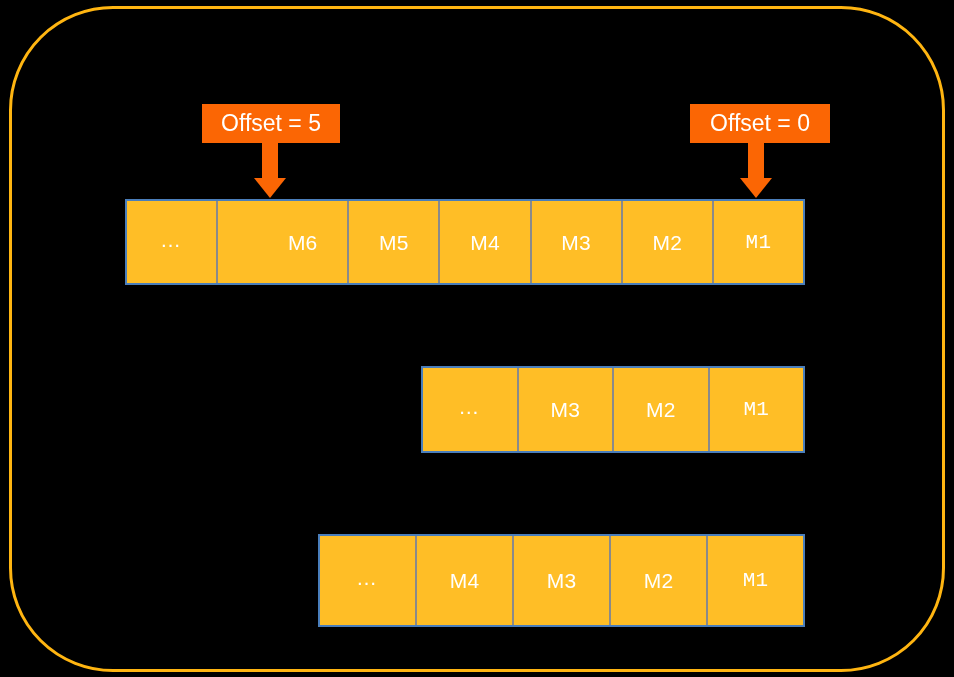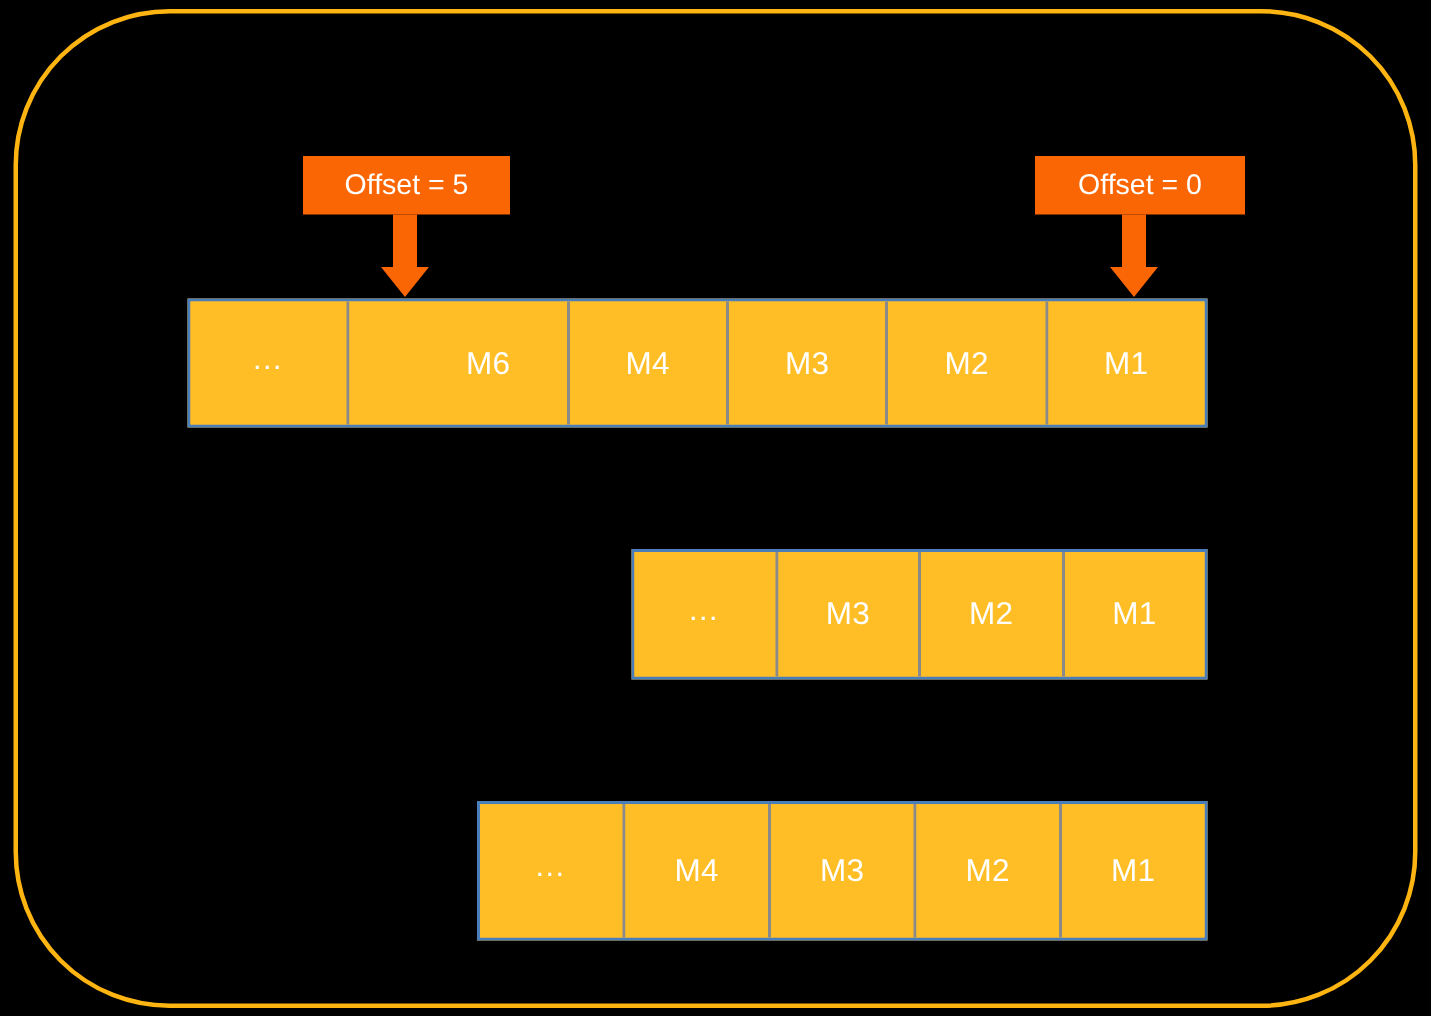--- a/index.html
+++ b/index.html
@@ -53,38 +53,38 @@
     display: flex;
     align-items: center;
     justify-content: center;
     color: #FFFFFF;
     font-size: 21px;
     font-weight: 400;
     letter-spacing: .2px;
     line-height: 1;
     user-select: none;
   }
-  .queue-cell:last-child { border-right: none; }
+  .queue-cell:last-child { border-right: none; font-family: Liberation Mono, monospace; }
   .queue-cell.ellipsis {
     font-size: 21px;
     letter-spacing: 2px;
     padding-bottom: 6px;
   }
 
   
   .offset-callout {
     position: absolute;
   }
   .offset-box {
     position: absolute;
     left: 0;
     top: 0;
     background: #FB6604;
     color: #FFFFFF;
-    font-size: 19px;
+    font-size: 23px;
     font-weight: 400;
     display: flex;
     align-items: center;
     justify-content: center;
     white-space: nowrap;
     line-height: 1;
   }
   .offset-arrow {
     position: absolute;
   }
@@ -120,20 +120,21 @@
     <div class="offset-box" style="left: 690px; top: 104px; width: 140px; height: 39px;">Offset = 0</div>
     <div class="offset-arrow">
       <div class="stem" style="left: 748px; top: 143px; width: 16px; height: 35px;"></div>
       <div class="head" style="left: 740px; top: 178px;"></div>
     </div>
   </div>
 
   <div class="queue-row" id="row-0" style="left: 125px; top: 199px; width: 680px; height: 86px;">
       <div class="queue-cell ellipsis" style="flex: 1 1 0px;">…</div>
       <div class="queue-cell" style="flex: 1 1 0px; padding-left: 40px;">M6</div>
+      <div class="queue-cell" style="flex: 1 1 0px;">M5</div>
       <div class="queue-cell" style="flex: 1 1 0px;">M4</div>
       <div class="queue-cell" style="flex: 1 1 0px;">M3</div>
       <div class="queue-cell" style="flex: 1 1 0px;">M2</div>
       <div class="queue-cell" style="flex: 1 1 0px;">M1</div>
     </div>
   <div class="queue-row" id="row-1" style="left: 421px; top: 366px; width: 384px; height: 87px;">
       <div class="queue-cell ellipsis" style="flex: 1 1 0px;">…</div>
       <div class="queue-cell" style="flex: 1 1 0px;">M3</div>
       <div class="queue-cell" style="flex: 1 1 0px;">M2</div>
       <div class="queue-cell" style="flex: 1 1 0px;">M1</div>

